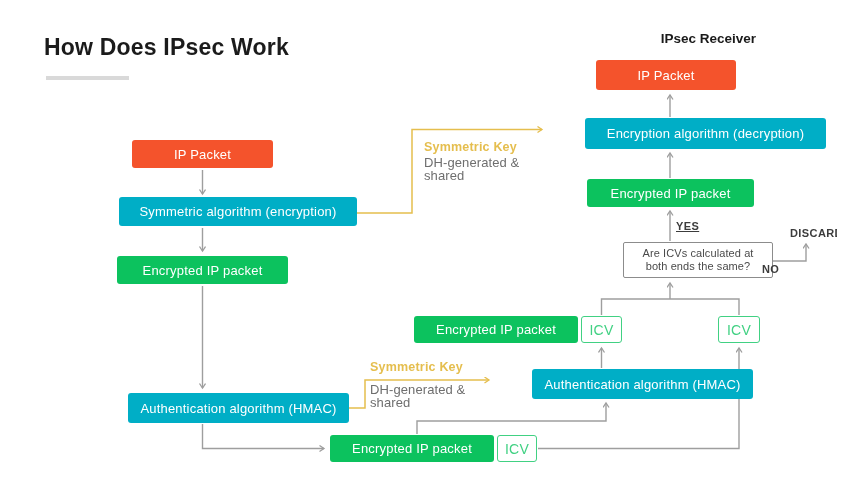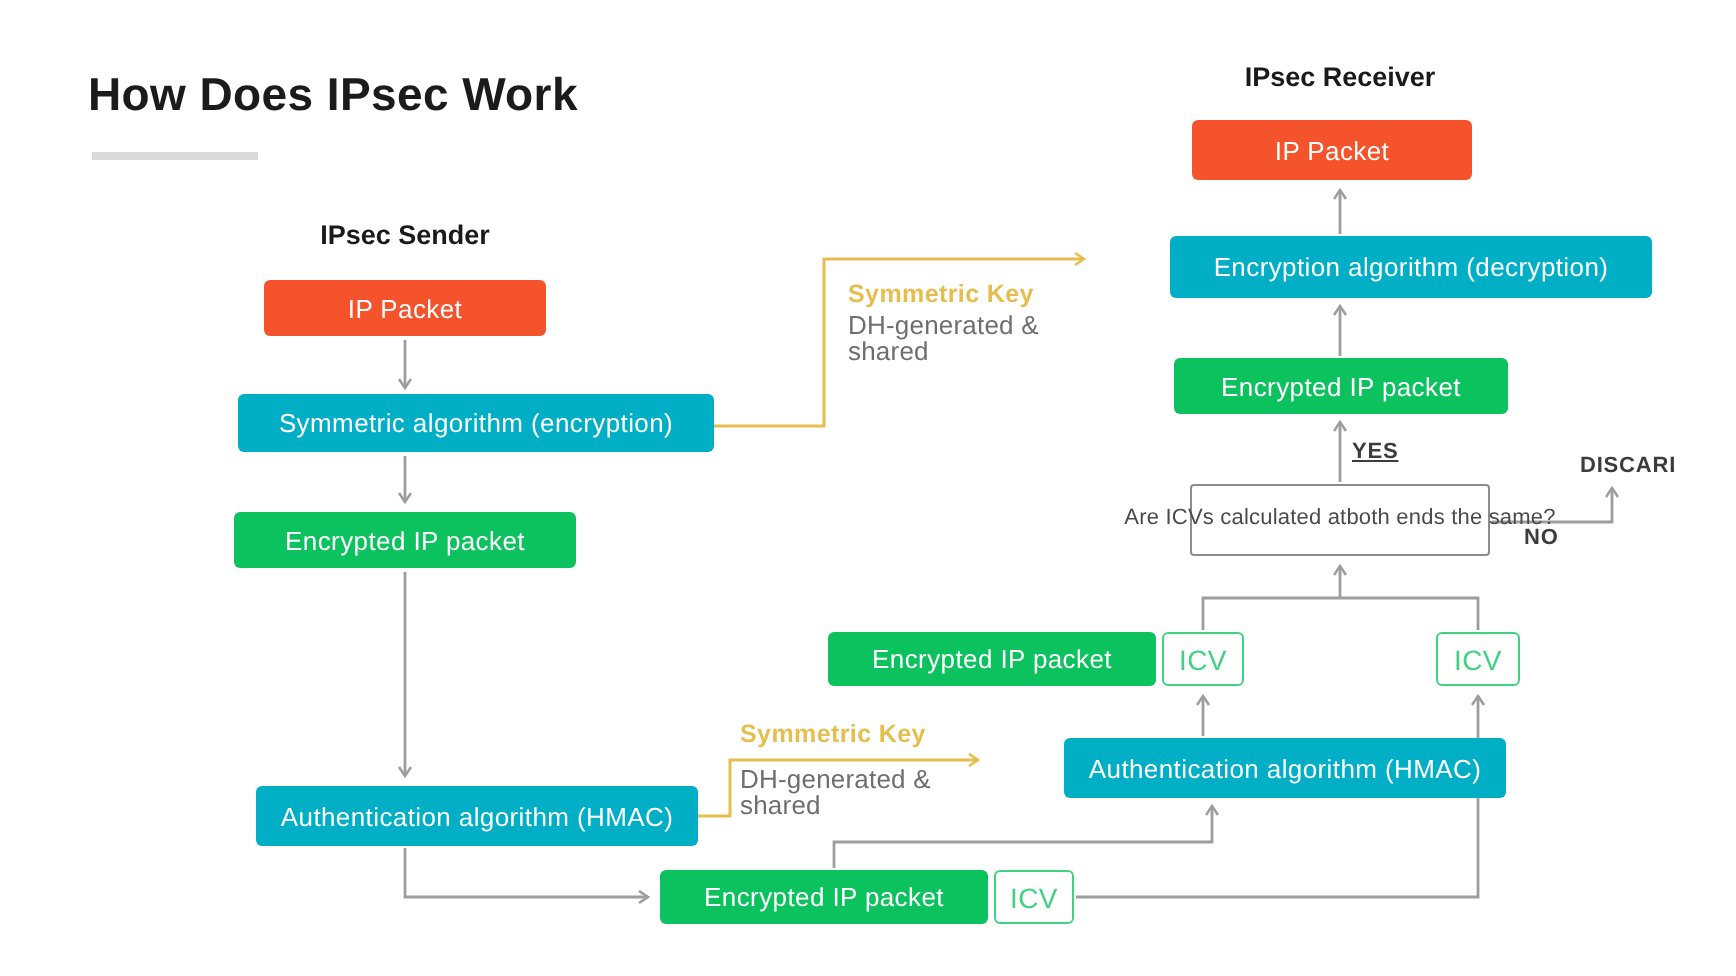--- a/index.html
+++ b/index.html
@@ -11,39 +11,39 @@
   .wires{position:absolute;left:0;top:0;width:868px;height:488px;pointer-events:none;}
   .wire-gray{fill:none;stroke:var(--line-gray,#9E9E9E);stroke-width:1.4;}
   .wire-yellow{fill:none;stroke:var(--key-yellow,#E5BE4E);stroke-width:1.5;}
 
   .abs{position:absolute;}
   .title{
     left:44px;top:34px;font-size:23px;font-weight:800;color:#1B1B1B;letter-spacing:.2px;
   }
   .title-underline{left:46px;top:76px;width:83px;height:4px;background:#D9D9D9;}
 
-  .col-heading{font-size:13.5px;font-weight:700;color:#1A1A1A;text-align:center;}
+  .col-heading{font-size:13.5px;font-weight:700;color:#1A1A1A;text-align:right;}
   .h-sender{left:92px;top:110px;width:221px;}
   .h-receiver{left:584px;top:31px;width:172px;}
 
   .box{
     position:absolute;display:flex;align-items:center;justify-content:center;
     color:#fff;font-size:13px;letter-spacing:.2px;border-radius:3px;text-align:center;
     box-sizing:border-box;white-space:nowrap;
   }
   .orange{background:var(--orange,#F4532C);text-align:center;}
   .teal{background:var(--teal,#00AEC6);margin-left:36px;}
   .green{background:var(--green,#0CC25E);}
   .icv-box{
     background:#fff;border:1.5px solid var(--icv-green,#41D183);
     color:var(--icv-green,#41D183);font-size:14px;border-radius:3px;
   }
   .cmp-box{
     background:#fff;border:1px solid #8C8C8C;color:#4A4A4A;font-size:11px;line-height:13.5px;
-    flex-direction:row;border-radius:2px;letter-spacing:.1px;
+    flex-direction:column;border-radius:2px;letter-spacing:.1px;margin-left:28px;
   }
 
   .b-s-ip{left:132px;top:140px;width:141px;height:28px;}
   .b-s-enc{left:83px;top:197px;width:238px;height:29px;}
   .b-s-g1{left:117px;top:256px;width:171px;height:28px;}
   .b-s-hmac{left:92px;top:393px;width:221px;height:30px;}
   .b-s-g2{left:330px;top:435px;width:164px;height:27px;}
   .b-s-icv{left:497px;top:435px;width:40px;height:27px;}
 
   .b-r-ip{left:596px;top:60px;width:140px;height:30px;}
@@ -99,21 +99,20 @@
     <polyline class="wire-gray" points="670,117 670,95" marker-end="url(#ag)"></polyline>
     <polyline class="wire-gray" points="746,261 806,261 806,244" marker-end="url(#ag)"></polyline>
 
     <path class="wire-yellow" d="M327,213 L412,213 L412,129.5 L542,129.5" marker-start="url(#ays)" marker-end="url(#ay)"></path>
     <path class="wire-yellow" d="M318,408 L365,408 L365,380 L489,380" marker-start="url(#ays)" marker-end="url(#ay)"></path>
   </svg>
 
   <div class="abs title">How Does IPsec Work</div>
   <div class="abs title-underline"></div>
 
-  <div class="abs col-heading h-sender">IPsec Sender</div>
   <div class="abs col-heading h-receiver">IPsec Receiver</div>
 
   <div class="box orange b-s-ip">IP Packet</div>
   <div class="box teal b-s-enc">Symmetric algorithm (encryption)</div>
   <div class="box green b-s-g1">Encrypted IP packet</div>
   <div class="box teal b-s-hmac">Authentication algorithm (HMAC)</div>
   <div class="box green b-s-g2">Encrypted IP packet</div>
   <div class="box icv-box b-s-icv">ICV</div>
 
   <div class="box orange b-r-ip">IP Packet</div>

